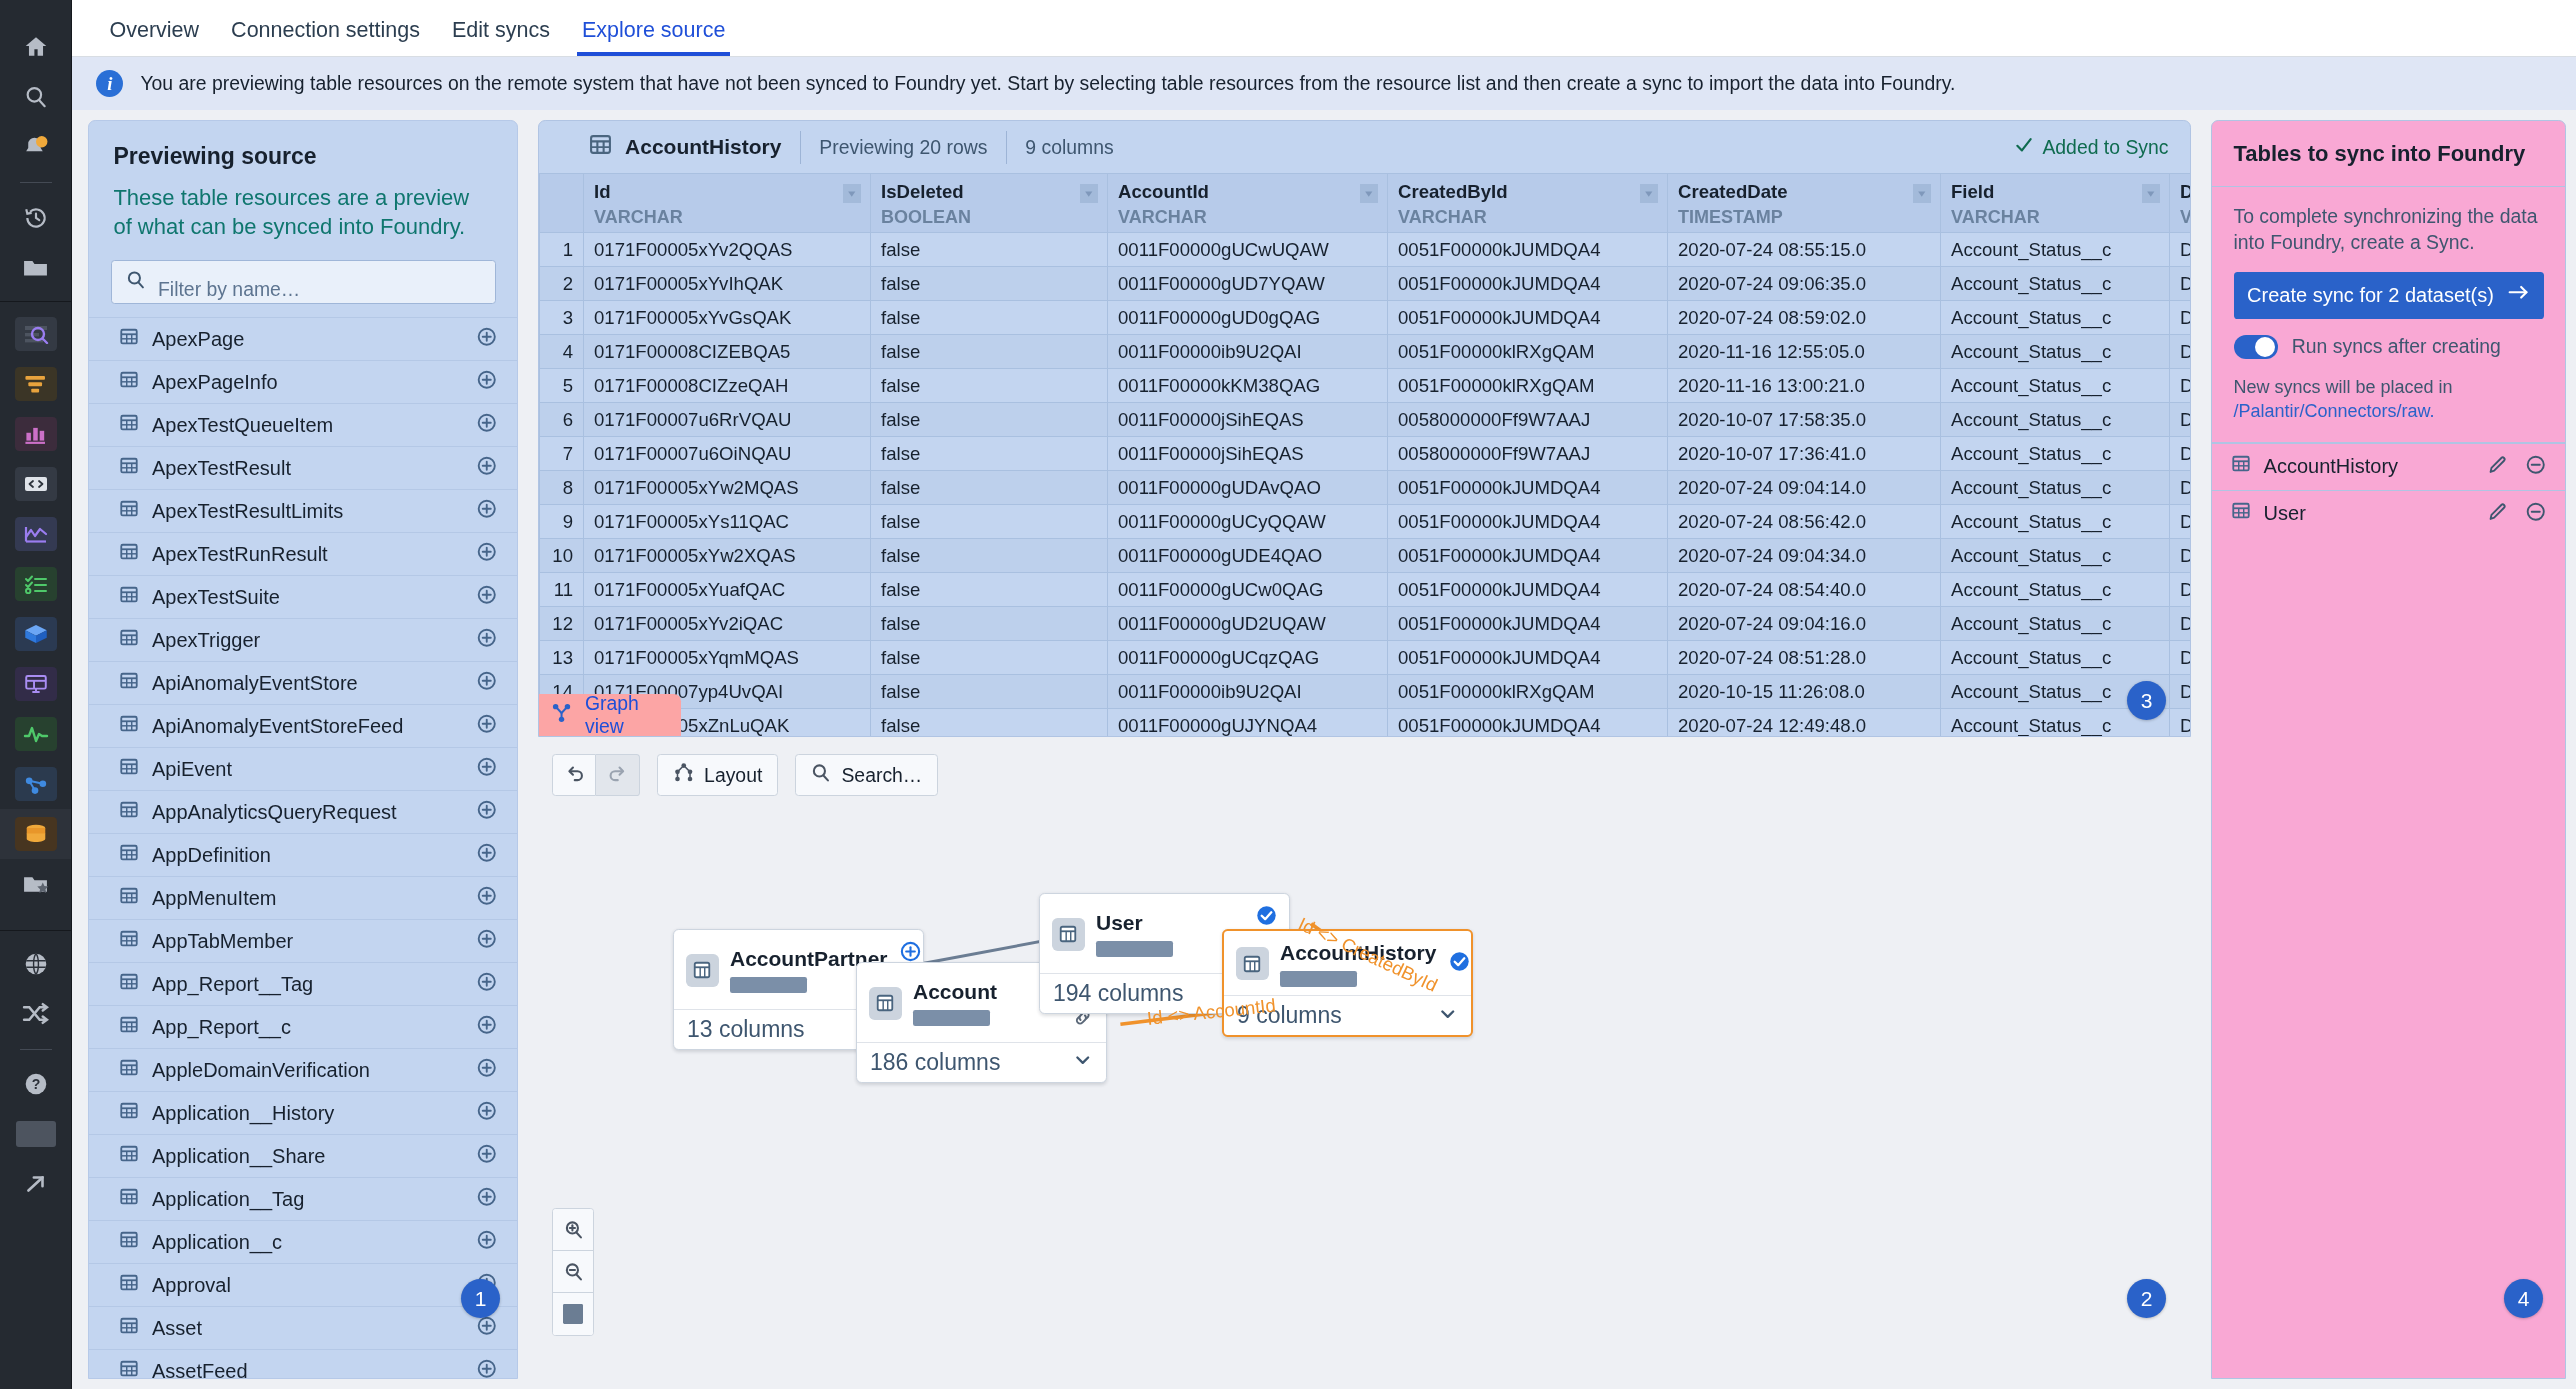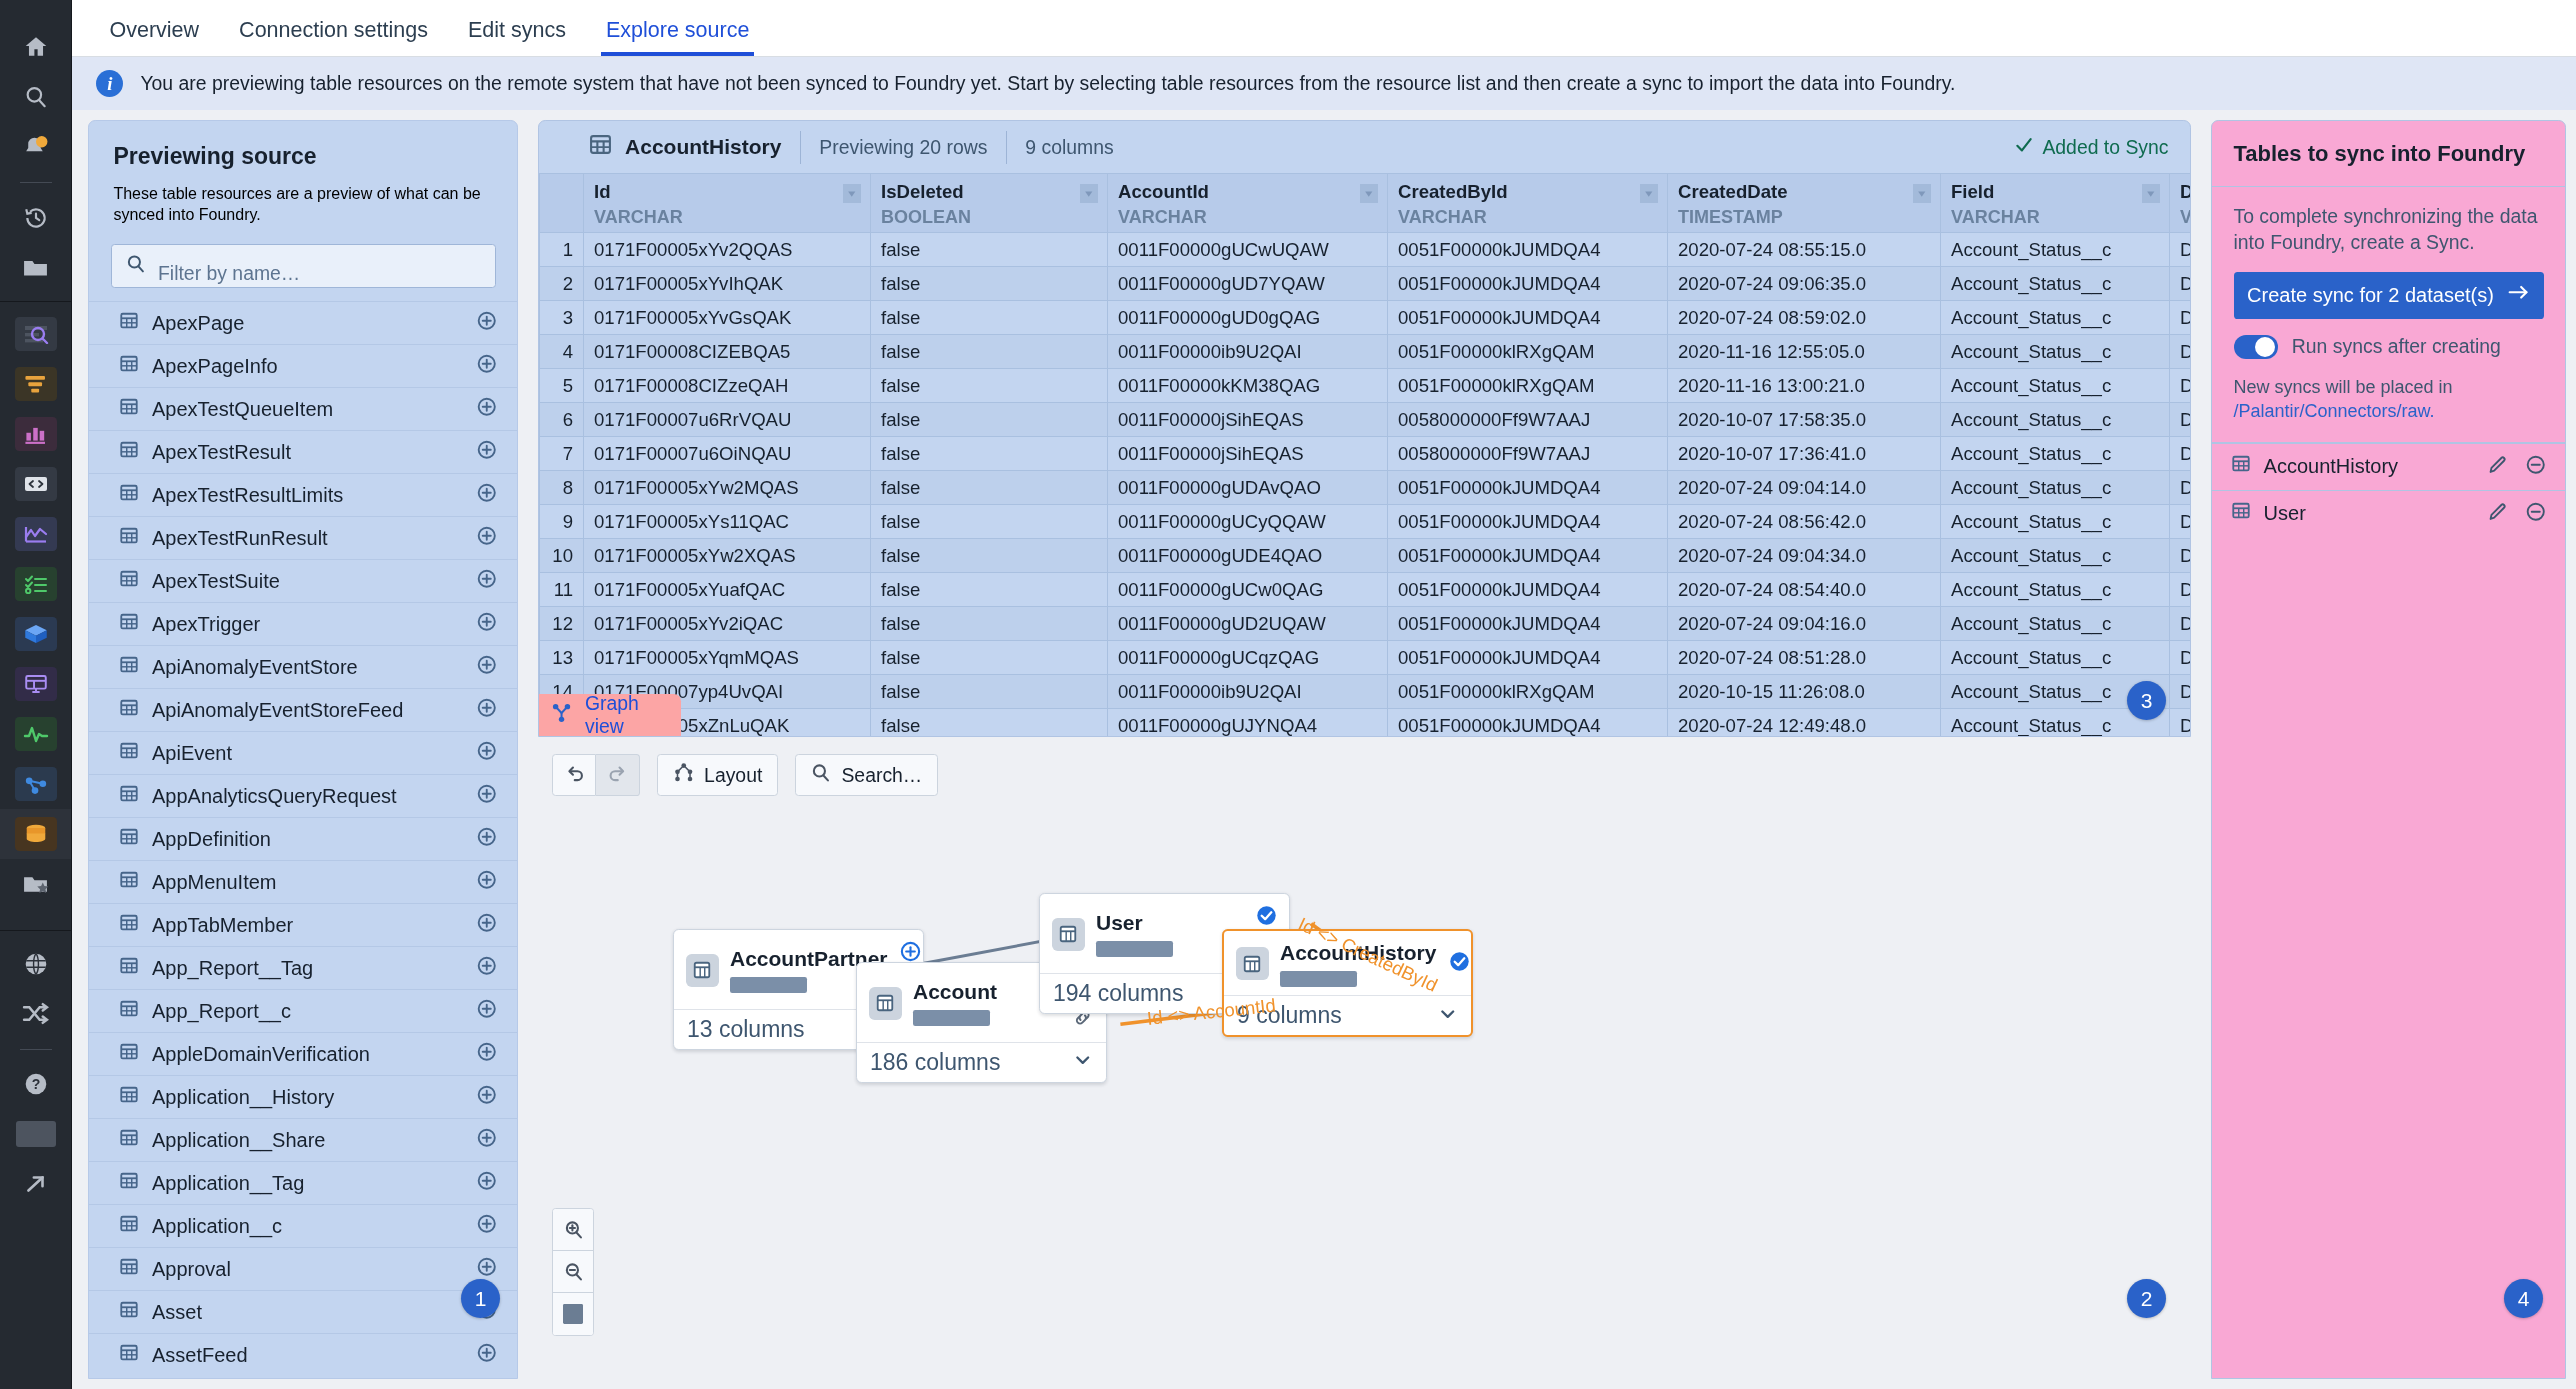--- a/index.html
+++ b/index.html
@@ -30,21 +30,20 @@
   .railicon svg { display:block; }
   .railicon.tile { width:42px; height:34px; }
   .railicon.active { background:#31363f; }
   .railwrap.activewrap { background:#2d323a; width:100%; display:flex; justify-content:center; }
 
   
   #tabbar {
     position:absolute; left:72px; top:0; width:2504px; height:57px;
     background:#ffffff; display:flex; align-items:flex-end; padding-left:21.5px;
     border-bottom:0.7px solid #d8dde3;
-    gap:8px;
   }
   .tab {
     font-size:21.5px; color:#2c3e50; padding:0 16px 13px 16px; cursor:pointer;
     position:relative; white-space:nowrap;
   }
   .tab.sel { color:#1f4fd8; font-weight:400; }
   .tab.sel:after {
     content:""; position:absolute; left:11.5px; right:11.5px; bottom:0; height:3.6px; background:#1f4fd8;
   }
 
@@ -63,21 +62,21 @@
   
   #main { position:absolute; left:72px; top:110px; width:2504px; height:1279px; background:#eef0f4; }
 
   
   #previewPanel {
     position:absolute; left:16px; top:10px; width:430px; height:1259px;
     background:#c3d5f0; border-radius:7.2px 7.2px 0 0; overflow:hidden;
     border:0.7px solid #b6c9e8;
   }
   #previewPanel h2 { margin:0; padding:21.5px 24.4px 0 24.4px; font-size:23px; font-weight:bold; color:#17212e; }
-  #previewPanel .sub { padding:13px 24.4px 0 24.4px; font-size:16px; color:#000000; line-height:1.35; }
+  #previewPanel .sub { padding:13px 24.4px 0 24.4px; font-size:22px; color:#0f766e; line-height:1.35; }
   .filterbox {
     margin:18.6px 21.5px 0 21.5px; height:44px; background:#e9f0fa; border:0.7px solid #9fb6d8;
     border-radius:3.6px; display:flex; align-items:center; padding:0 13px;
   }
   .filterbox input {
     border:0; background:transparent; outline:none; flex:1; margin-left:10px;
     font-family:"Liberation Sans", sans-serif; font-size:19.4px; color:#3e566f;margin-top:14px;
   }
   .filterbox input::placeholder { color:#5d7490; }
   #resList { margin-top:13px; height:1061px; overflow:hidden; }

